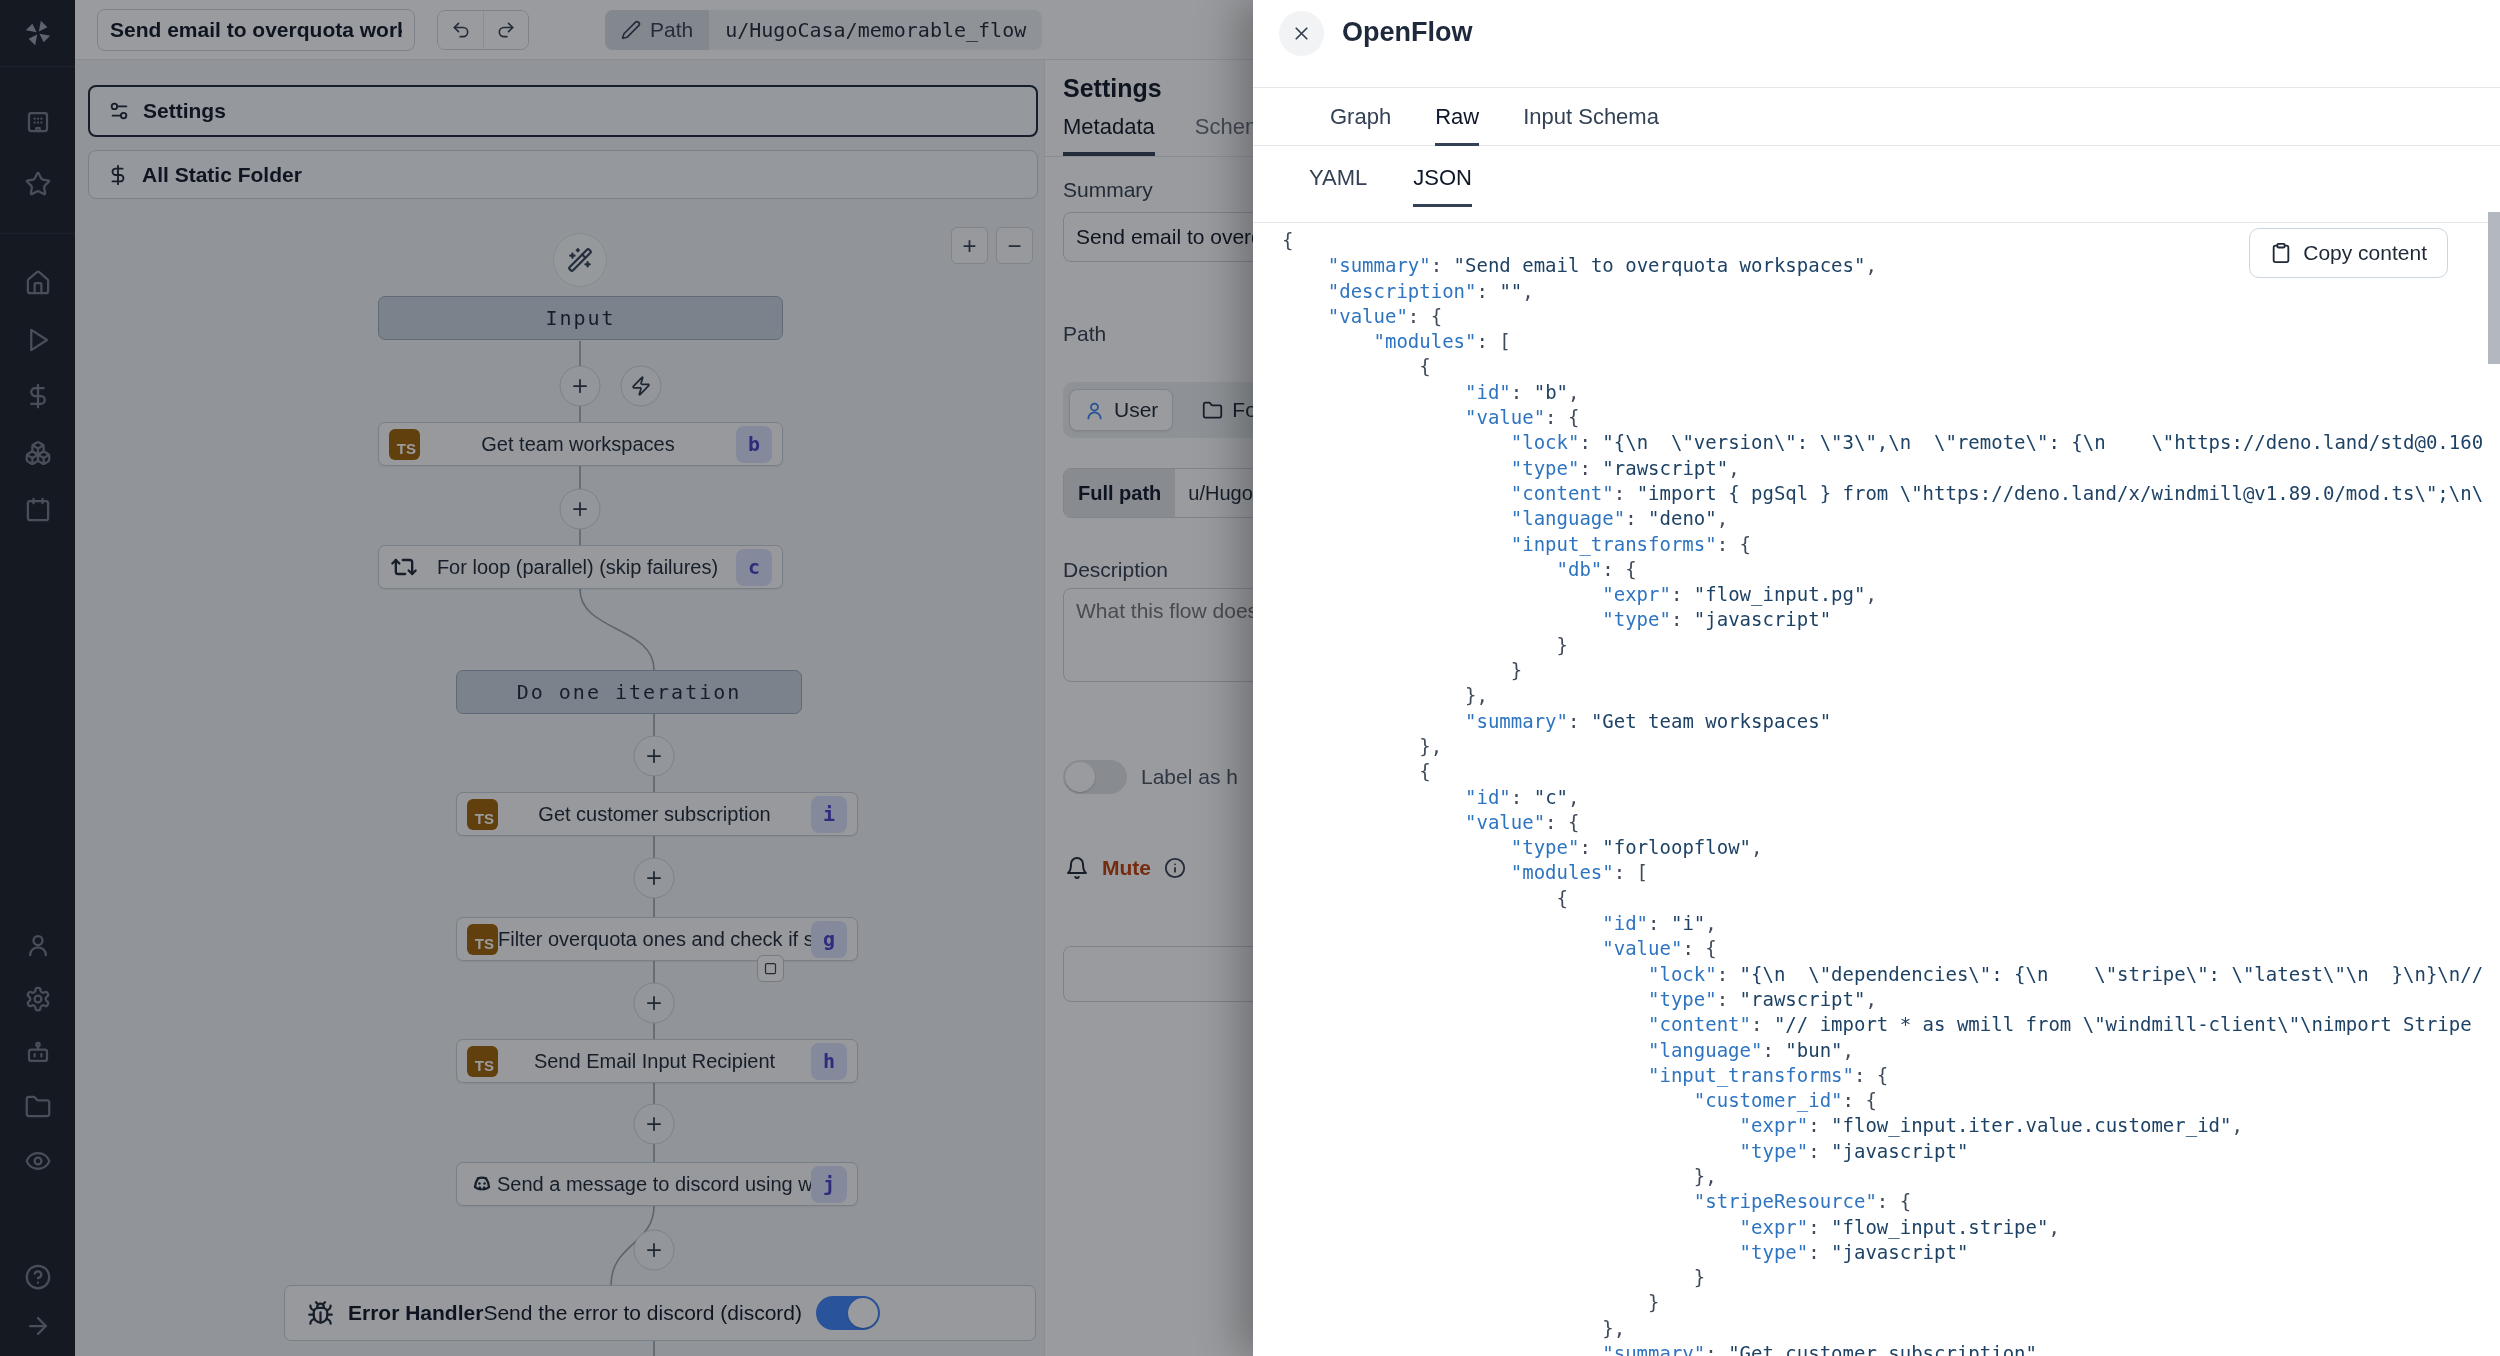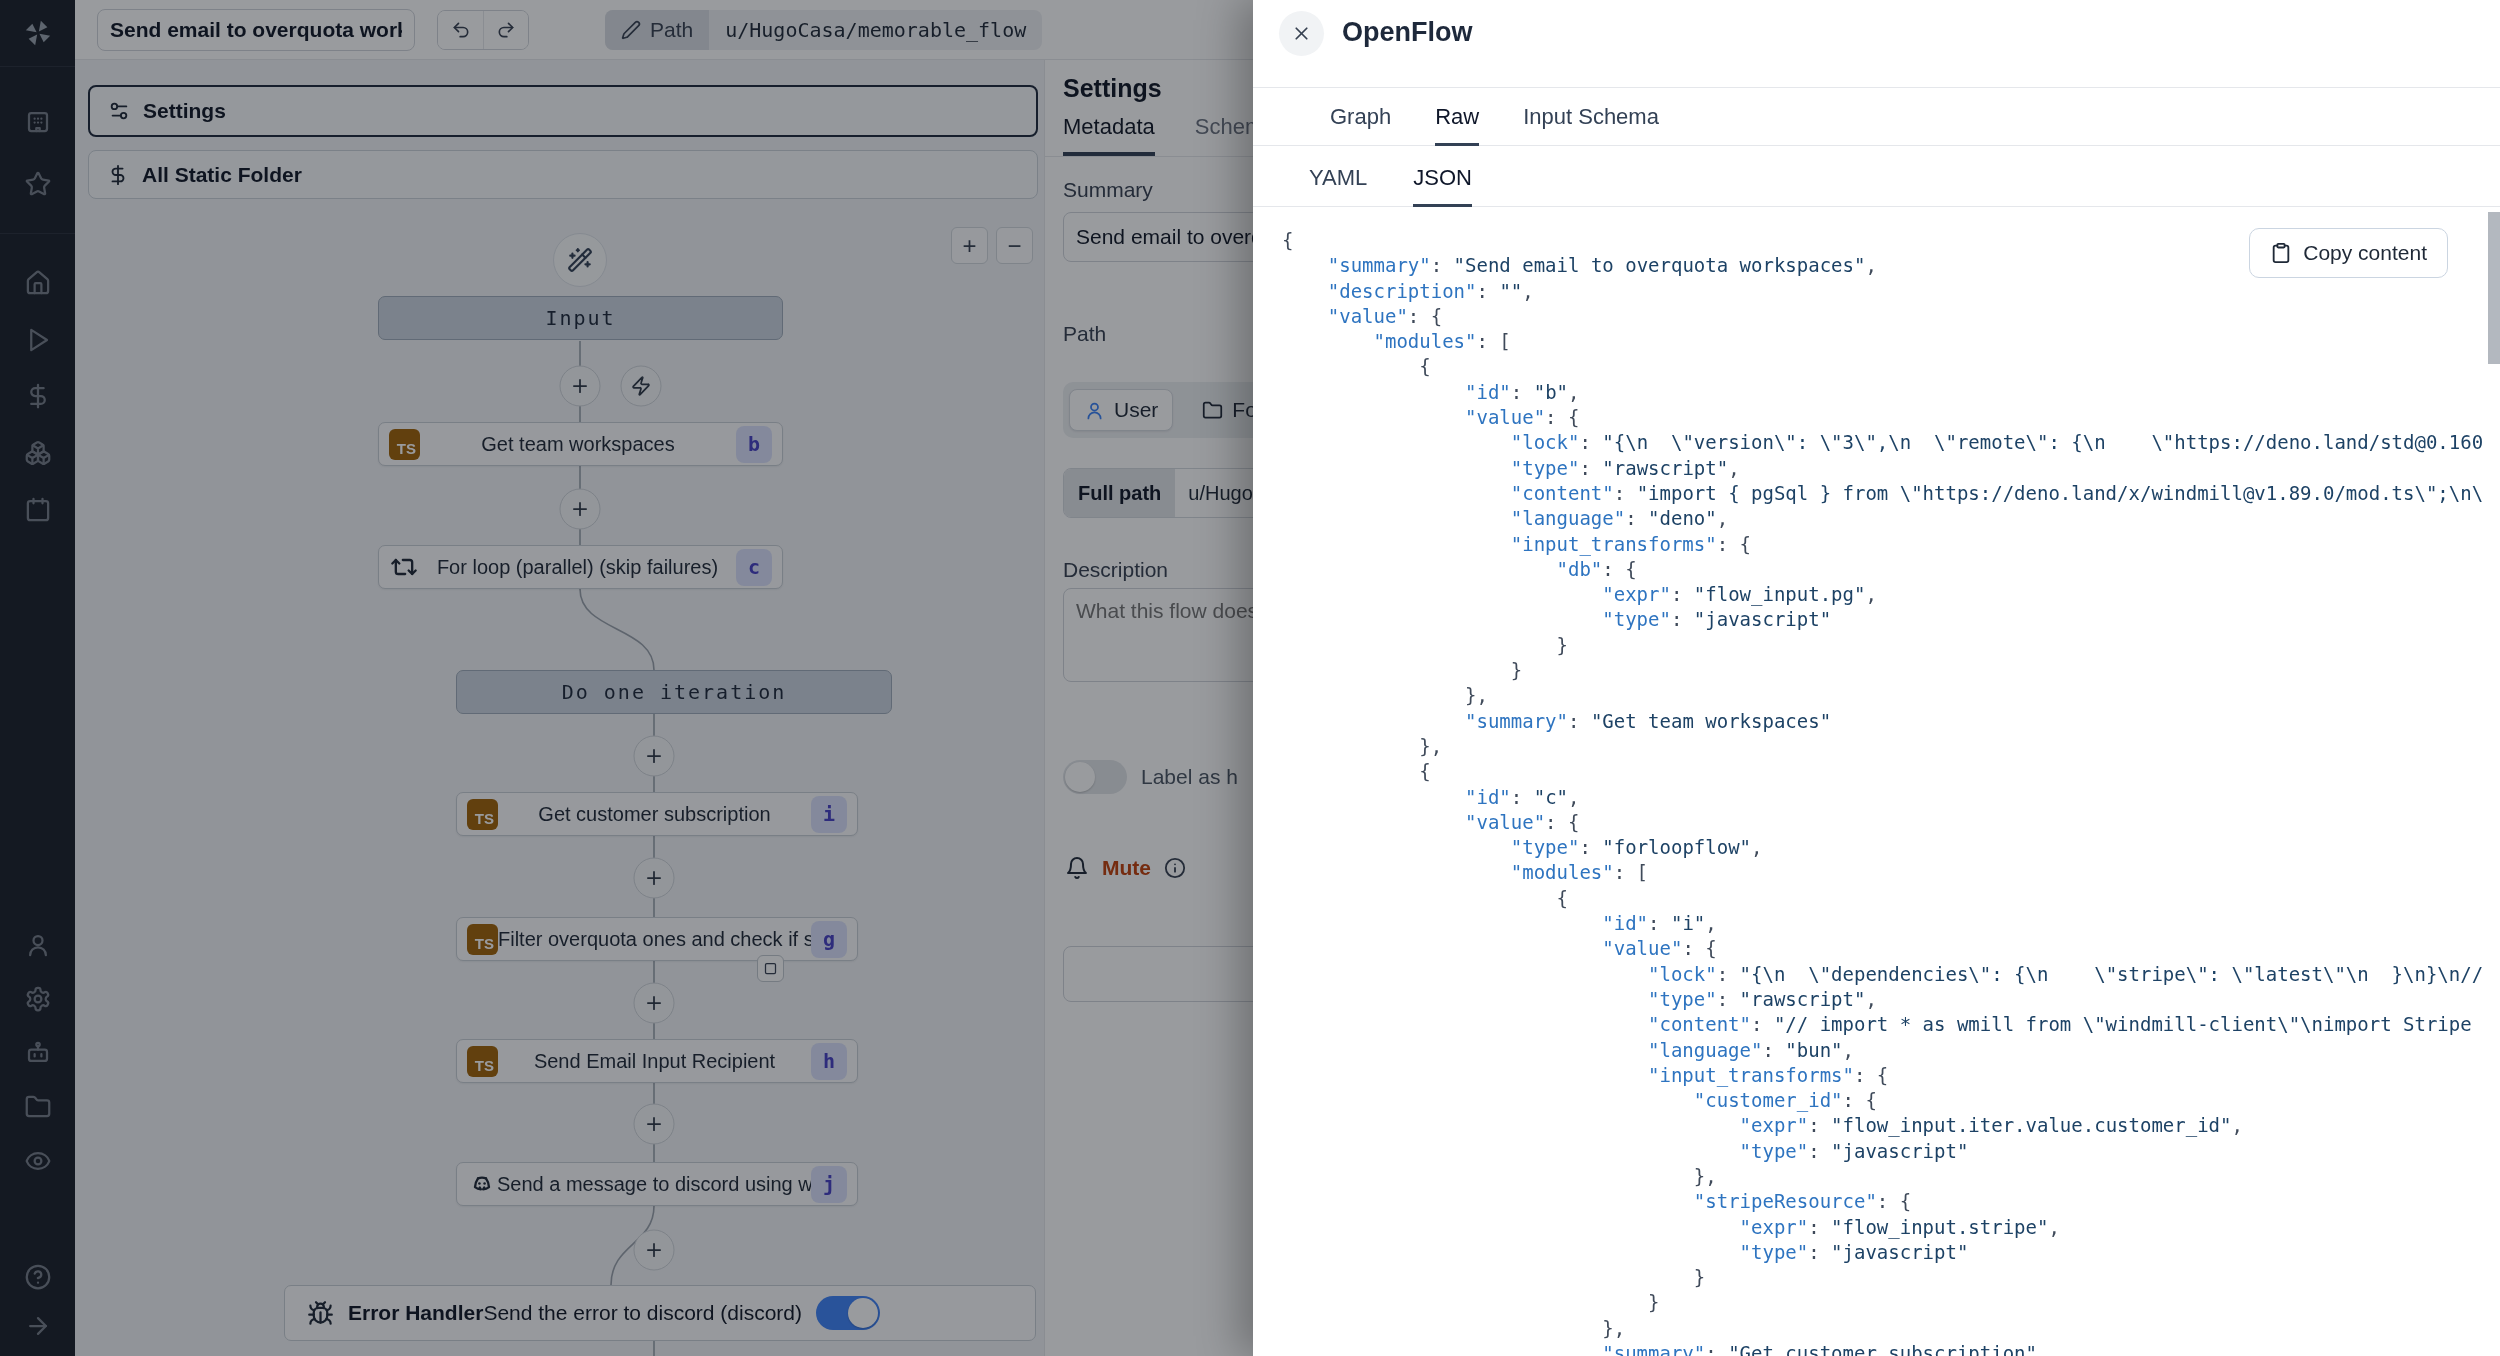--- a/index.html
+++ b/index.html
@@ -84,21 +84,21 @@
   
   .backdrop { position:absolute; left:0; top:0; width:1253px; height:1356px; background:rgba(13,17,23,.42); z-index:2; }
   .drawer { position:absolute; left:1253px; top:0; width:1247px; height:1356px; background:#fff; z-index:3; box-shadow:-14px 0 40px rgba(0,0,0,.28); overflow:hidden; }
   .d-header { position:absolute; left:0; top:0; width:100%; height:88px; border-bottom:1px solid #e5e7eb; }
   .d-close { position:absolute; left:26px; top:11px; width:45px; height:45px; border-radius:50%; background:#f1f3f5; border:none; color:#374151; display:flex; align-items:center; justify-content:center; cursor:pointer; }
   .d-close svg { width:21px; height:21px; }
   .d-title { position:absolute; left:89px; top:17px; font:700 27px "Liberation Sans", sans-serif; color:#1e293b; }
   .d-tabs { position:absolute; left:0; top:88px; width:100%; padding:16px 0 0 77px; border-bottom:1px solid #e5e7eb; display:flex; gap:44px; }
   .d-tab { font:22px "Liberation Sans", sans-serif; color:#334155; padding-bottom:13px; border-bottom:3px solid transparent; margin-bottom:-1px; cursor:pointer; }
   .d-tab.active { color:#0f172a; border-bottom-color:#334155; }
-  .d-subtabs { position:absolute; left:0; top:142px; width:100%; padding:23px 0 0 56px; border-bottom:1px solid #e5e7eb; display:flex; gap:46px; }
+  .d-subtabs { position:absolute; left:0; top:142px; width:100%; padding:23px 0 16px 56px; border-bottom:1px solid #e5e7eb; display:flex; gap:46px; }
   .copy-btn { position:absolute; right:52px; top:228px; height:50px; display:flex; align-items:center; gap:11px; padding:0 20px; background:#fff; border:1px solid #cbd5e1; border-radius:10px; font:500 21px "Liberation Sans", sans-serif; color:#1f2937; cursor:pointer; z-index:2; }
   .copy-btn svg { width:22px; height:22px; color:#1f2937; }
   .code { position:absolute; left:29px; top:228px; font:19px/25.3px "DejaVu Sans Mono", monospace; white-space:pre; color:#3f4a5a; }
   .code .k { color:#2e74c0; }
   .code .s { color:#1d4265; }
   .vscroll { position:absolute; right:0; top:212px; width:12px; height:152px; background:#b3b8bf; }
 </style>
 </head>
 <body>
 
@@ -297,21 +297,21 @@
             <svg viewBox="0 0 24 24" fill="none" stroke="currentColor" stroke-width="2" stroke-linecap="round" stroke-linejoin="round">
               <path d="m2 9 3-3 3 3"></path>
               <path d="M13 18H7a2 2 0 0 1-2-2V6"></path>
               <path d="m22 15-3 3-3-3"></path>
               <path d="M11 6h6a2 2 0 0 1 2 2v10"></path>
             </svg>
           </div>
           <span class="nlabel">For loop (parallel) (skip failures)</span>
           <span class="badge">c</span>
         </div>
-        <div class="node virtual" style="left: 381px; top: 610px; width: 436px;">Do one iteration</div>
+        <div class="node virtual" style="left: 381px; top: 610px; width: 346px;">Do one iteration</div>
         <div class="node step" style="left: 381px; top: 732px; width: 402px;">
           <div class="ts-chip">TS</div>
           <span class="nlabel">Get customer subscription</span>
           <span class="badge">i</span>
         </div>
         <div class="node step" style="left: 381px; top: 857px; width: 402px;">
           <div class="ts-chip">TS</div>
           <span class="nlabel">Filter overquota ones and check if sh...</span>
           <span class="badge">g</span>
         </div>

